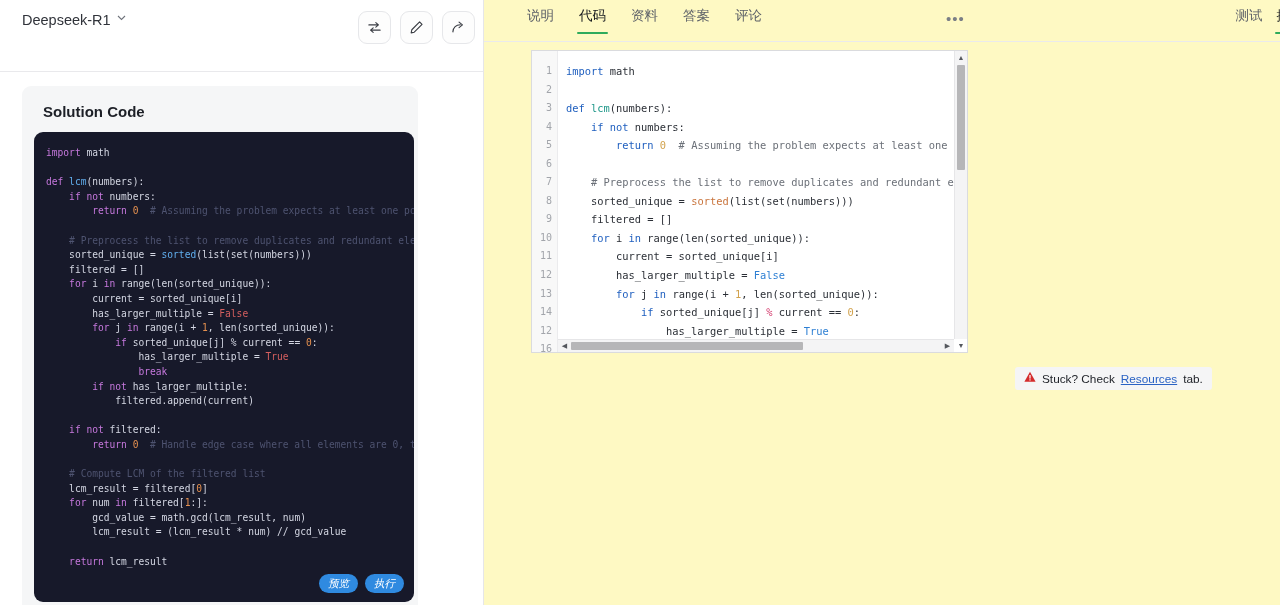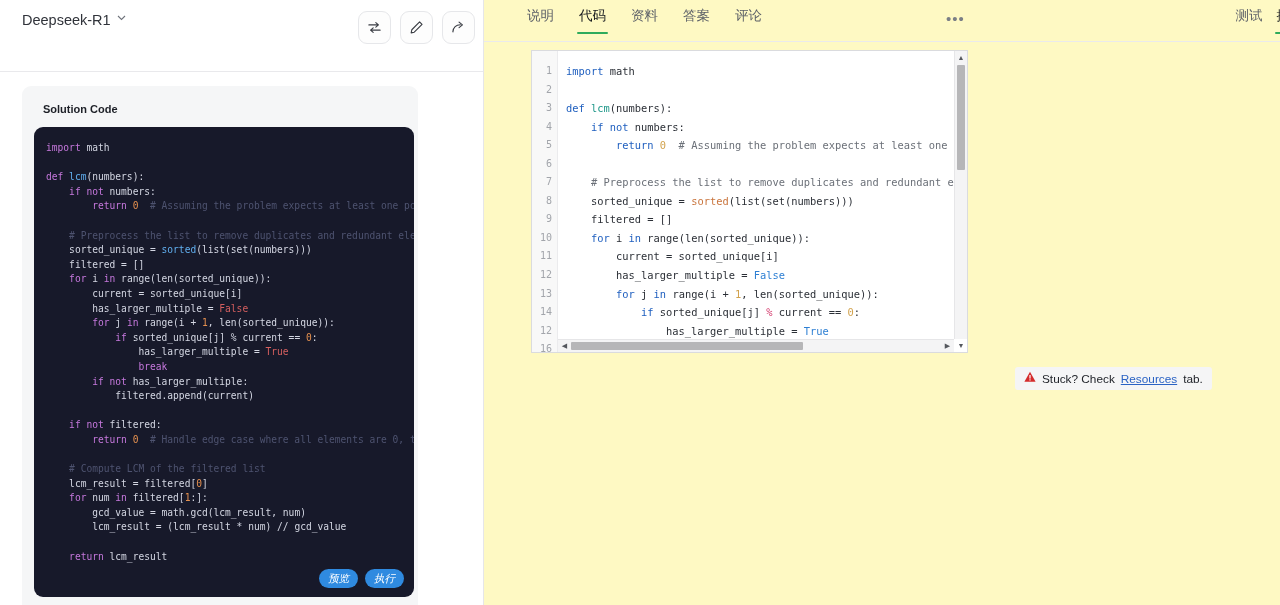--- a/index.html
+++ b/index.html
@@ -46,21 +46,21 @@
 
   #solution-card {
     position: absolute; left: 22px; top: 86px;
     width: 396px; height: 519px;
     background: #f5f6f7;
     border-radius: 9px 9px 0 0;
     padding: 12px 12px 0 12px;
     overflow: hidden;
   }
   #solution-title {
-    font-size: 11px; font-weight: bold; color: #1c1f26;
+    font-size: 15px; font-weight: bold; color: #1c1f26;
     margin: 5px 0 12px 9px;
   }
   #dark-code-block {
     position: relative;
     width: 380px; height: 470px;
     background: #17192a;
     border-radius: 9px;
     padding: 14px 0 0 0;
     overflow: hidden;
   }

